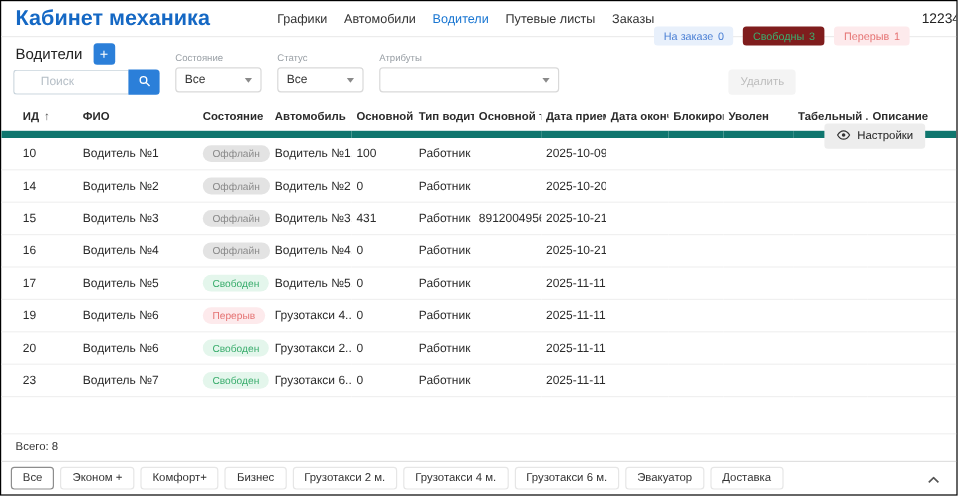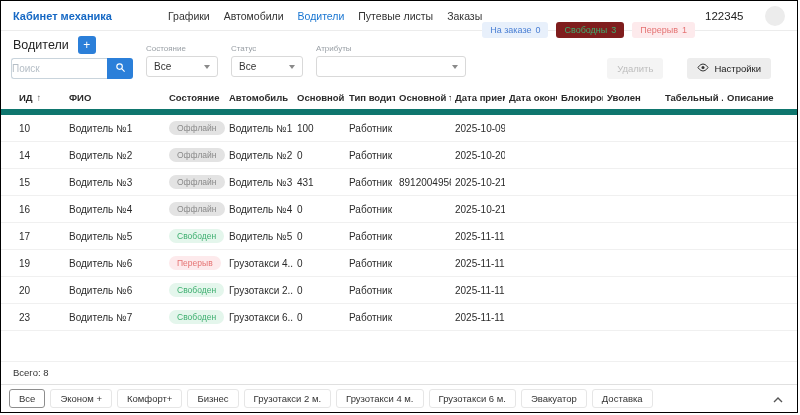--- a/index.html
+++ b/index.html
@@ -1,52 +1,52 @@
 <!DOCTYPE html>
 <html><head>
 <meta charset="utf-8">
 <style>
   * { margin:0; padding:0; box-sizing:border-box; }
   body { width:800px; height:415px; font-family:"Liberation Sans", sans-serif; background:#fff; color:#212121; }
   .app { width:798px; height:413px; border:1px solid #000; background:#fff; display:flex; flex-direction:column; overflow:hidden; }
 
   
   .topbar { height:30px; flex-shrink:0; display:flex; align-items:center; padding:0 12px; border-bottom:1px solid #ececec; }
-  .brand { font-size:11px; font-weight:bold; color:#1568c4; white-space:nowrap; }
+  .brand { font-size:18px; font-weight:bold; color:#1568c4; white-space:nowrap; }
   .nav { display:flex; gap:14px; margin-left:56px;text-align:right; }
   .nav-item { font-size:10.5px; color:#333; cursor:pointer; white-space:nowrap; }
   .nav-item.active { color:#1976d2; }
   .top-badges { margin-left:auto; display:flex; gap:8px; align-items:center; }
   .pill { font-size:9px; padding:3px 8px; border-radius:3px; white-space:nowrap; display:flex; gap:4px;margin-top:28px; }
   .pill-blue  { background:#e8f0fb; color:#4a7fd4; }
   .pill-green { background:#7f1d1d; color:#3cae6e; }
   .pill-red   { background:#fdeaec; color:#e57373; }
   .user-number { font-size:11.5px; margin-left:10px; color:#222; }
   .avatar-wrap { display:flex; align-items:center; gap:5px; margin-left:22px; cursor:pointer; }
   .avatar { width:20px; height:20px; border-radius:50%; background:#ececec; display:flex; align-items:center; justify-content:center; }
   .caret-down { width:0; height:0; border-left:3.5px solid transparent; border-right:3.5px solid transparent; border-top:4px solid #8a8a8a; }
 
   
   .toolbar { position:relative; height:54px; flex-shrink:0; }
   .section-head { position:absolute; left:12px; top:5px; display:flex; align-items:center; gap:9px; }
   .section-title { font-size:12.5px; color:#222; }
   .add-btn { width:18px; height:18px; background:#2b7fd9; color:#fff; border:none; border-radius:3px; font-size:12px; line-height:16px; cursor:pointer; }
   .search { position:absolute; left:10px; top:27px; display:flex; }
-  .search input { width:96px; height:21px; border:1px solid #c9d4dc; border-right:none; border-radius:3px 0 0 3px; padding:0 0; font-size:10px; color:#333; outline:none; font-family:"Liberation Sans", sans-serif; }
+  .search input { width:96px; height:21px; border:1px solid #c9d4dc; border-right:none; border-radius:3px 0 0 3px; padding:0 22px; font-size:10px; color:#333; outline:none; font-family:"Liberation Sans", sans-serif; }
   .search input::placeholder { color:#b5bec6; }
   .search-btn { width:26px; height:21px; background:#2b7fd9; border:none; border-radius:0 3px 3px 0; display:flex; align-items:center; justify-content:center; cursor:pointer; }
   .filter-group { position:absolute; top:13px; }
   .fg-state { left:145px; } .fg-status { left:230px; } .fg-attrs { left:315px; }
   .filter-label { font-size:8px; color:#9aa0a6; margin-bottom:3px; }
   .select { width:72px; height:21px; border:1px solid #d9d9d9; border-radius:3px; background:#fff; display:flex; align-items:center; justify-content:space-between; padding:0 7px; font-size:10px; color:#333; cursor:pointer; }
   .select.wide { width:150px; }
   .right-btns { position:absolute; right:26px; top:27px; display:flex; gap:24px; }
   .btn { height:21px; border:none; border-radius:3px; font-size:9.5px; padding:0 10px; cursor:pointer; font-family:"Liberation Sans", sans-serif; display:flex; align-items:center; gap:5px; }
   .btn-delete { background:#f4f4f4; color:#bdbdbd; }
-  .btn-settings { background:#ededed; color:#222; }
+  .btn-settings { background:#ededed; color:#222;margin-top:45px; }
 
   
   .table-area { flex:1; overflow:hidden; }
   table { width:100%; border-collapse:collapse; table-layout:fixed; }
   th { text-align:left; font-weight:bold; font-size:9.5px; color:#2b2b2b; padding:7px 4px 6px; border-bottom:6px solid #0f766e; white-space:nowrap; overflow:hidden; }
   td { font-size:10px; color:#2b2b2b; padding:6px 4px; border-bottom:1px solid #f0f0f0; white-space:nowrap; overflow:hidden; }
   th:first-child, td:first-child { padding-left:18px; }
   .sort-arrow { margin-left:4px; color:#555; font-weight:normal; }
   .state { display:inline-block; font-size:8.5px; padding:2px 8px; border-radius:8px; }
   .state-offline { background:#e3e3e3; color:#8a8a8a; }

